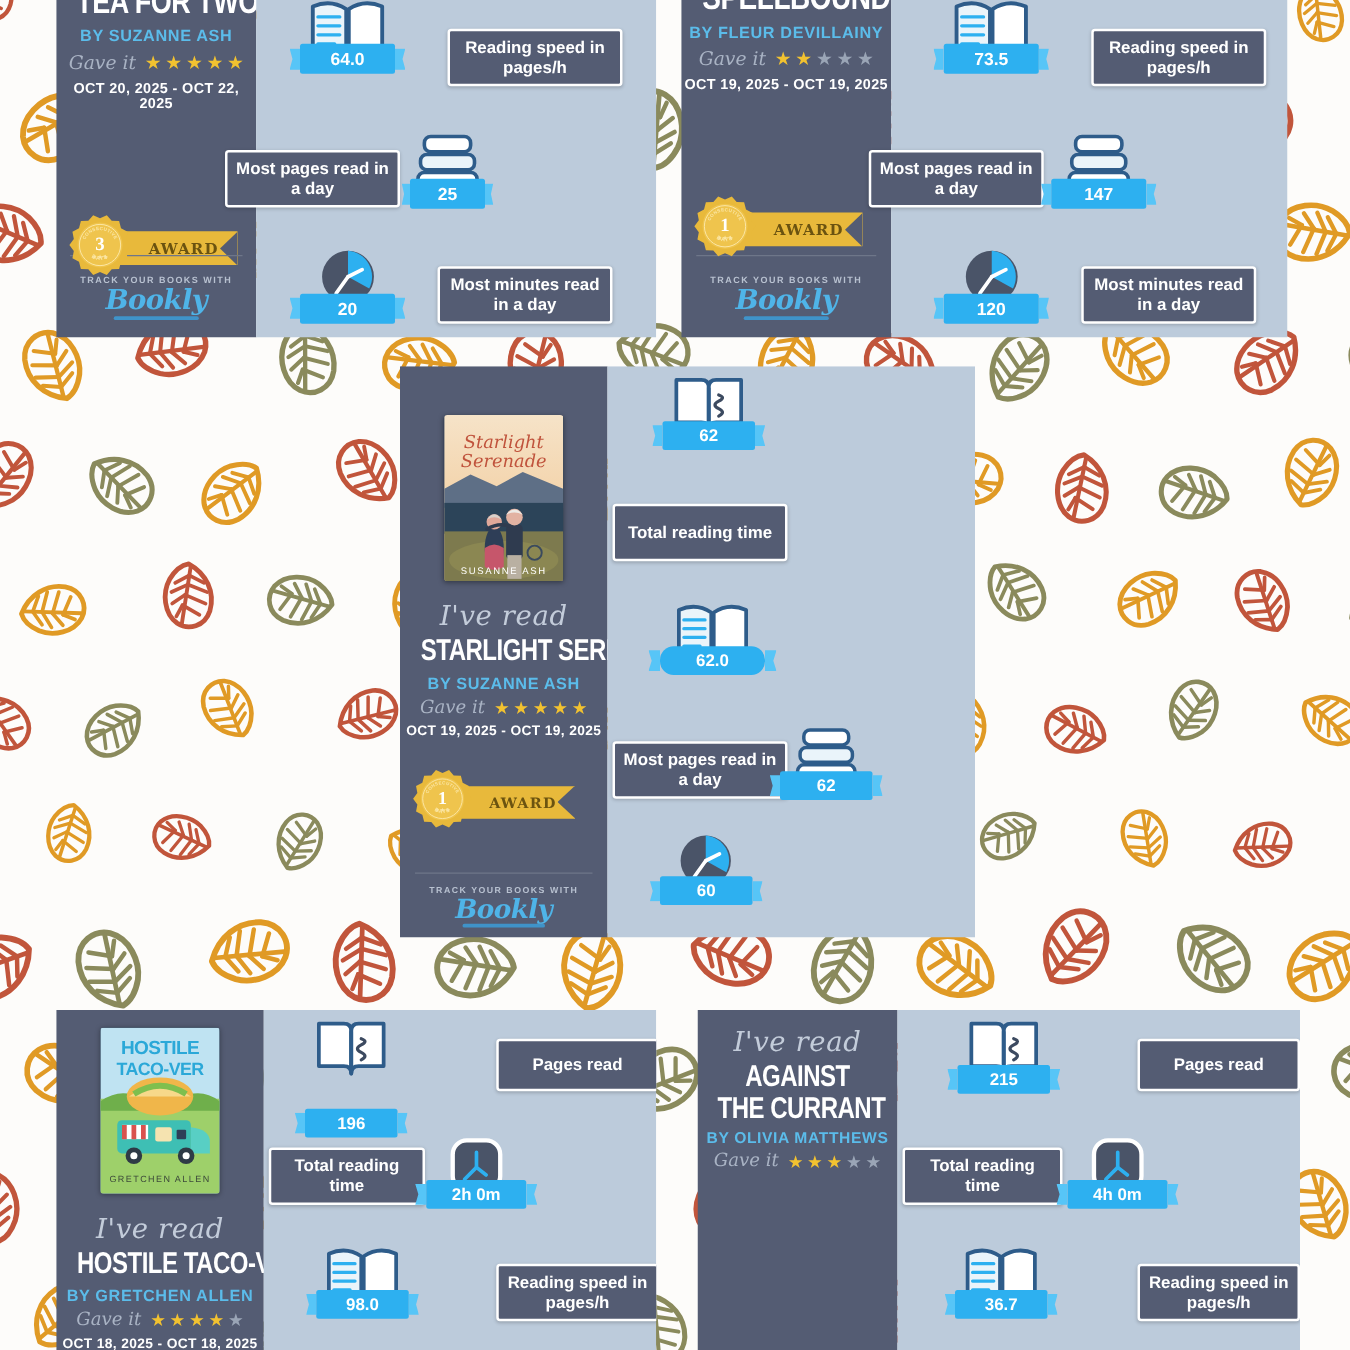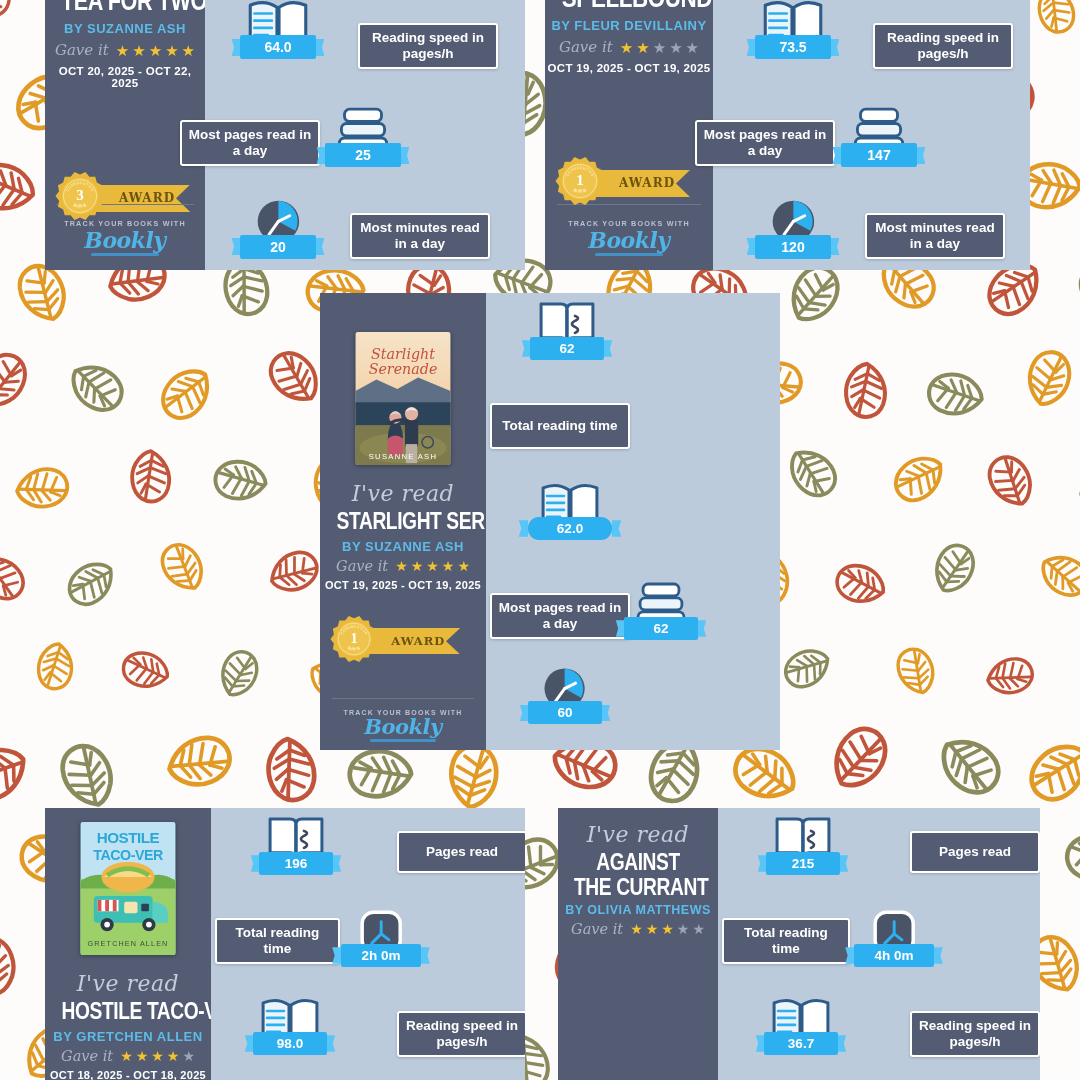--- a/index.html
+++ b/index.html
@@ -399,21 +399,21 @@
         </div>
         <div class="stat-label" style="left:-25px;top:325px;width:140px;height:46px;font-size:13.5px;padding:0 6px;">
           <span>Most pages read in a day</span>
         </div>
         <div class="stat-icon" style="left:120px;top:308px;">
           <svg viewBox="0 0 64 52" width="66" height="53.46">
     <rect x="14" y="6" width="36" height="12" rx="5" fill="#FFFFFF" stroke="#2E5C8A" stroke-width="2.8"></rect>
     <rect x="11" y="20" width="42" height="12" rx="5" fill="#EAF4FA" stroke="#2E5C8A" stroke-width="2.8"></rect>
     <rect x="9" y="34" width="46" height="13" rx="5" fill="#FFFFFF" stroke="#2E5C8A" stroke-width="2.8"></rect>
   </svg>
-          <div class="banner" style="width: 76px; height: 24px; font-size: 14px; margin-top: -13.2px;">
+          <div class="banner" style="width: 60px; height: 24px; font-size: 14px; margin-top: -13.2px;">
             <span>25</span>
           </div>
         </div>
         <div class="stat-label" style="left:145px;top:418px;width:140px;height:46px;font-size:13.5px;padding:0 6px;">
           <span>Most minutes read in a day</span>
         </div>
         <div class="stat-icon" style="left:35px;top:400px;">
           <svg viewBox="0 0 56 56" width="52.800000000000004" height="52.800000000000004">
     <circle cx="28" cy="28" r="22" fill="#4A5468"></circle>
     <path d="M28 28 L28 6 A22 22 0 0 1 46 38 Z" fill="#2DB0F0"></path>
@@ -541,21 +541,21 @@
           <span class="star on" style="font-size:14px;">★</span>
           <span class="star on" style="font-size:14px;">★</span>
           <span class="star off" style="font-size:14px;">★</span>
         </div>
         <div class="date-range" style="font-size:11px;">OCT 18, 2025 - OCT 18, 2025</div>
       </div>
       <div class="right-panel">
         <div class="stat-label" style="left:186px;top:23px;width:130px;height:42px;font-size:13.5px;padding:0 6px;">
           <span>Pages read</span>
         </div>
-        <div class="stat-icon" style="left:48px;top:5px;">
+        <div class="stat-icon" style="left:33px;top:5px;gap:35px;">
           <svg viewBox="0 0 64 52" width="64" height="51.84">
     <path d="M6 6 h20 q6 0 6 6 v34 q0-6-6-6 H6 Z" fill="#FFFFFF" stroke="#2E5C8A" stroke-width="3" stroke-linejoin="round"></path>
     <path d="M58 6 h-20 q-6 0-6 6 v34 q0-6 6-6 h20 Z" fill="#FFFFFF" stroke="#2E5C8A" stroke-width="3" stroke-linejoin="round"></path>
     <path d="M32 12 v34" stroke="#2E5C8A" stroke-width="3"></path>
     <path d="M40 18 q6 2 0 5 q-6 3 0 6 q6 3 0 6" stroke="#3C4A60" stroke-width="2.6" fill="none" stroke-linecap="round"></path>
   </svg>
           <div class="banner" style="width: 74px; height: 23px; font-size: 13.5px; margin-top: -12.8px;">
             <span>196</span>
           </div>
         </div>

